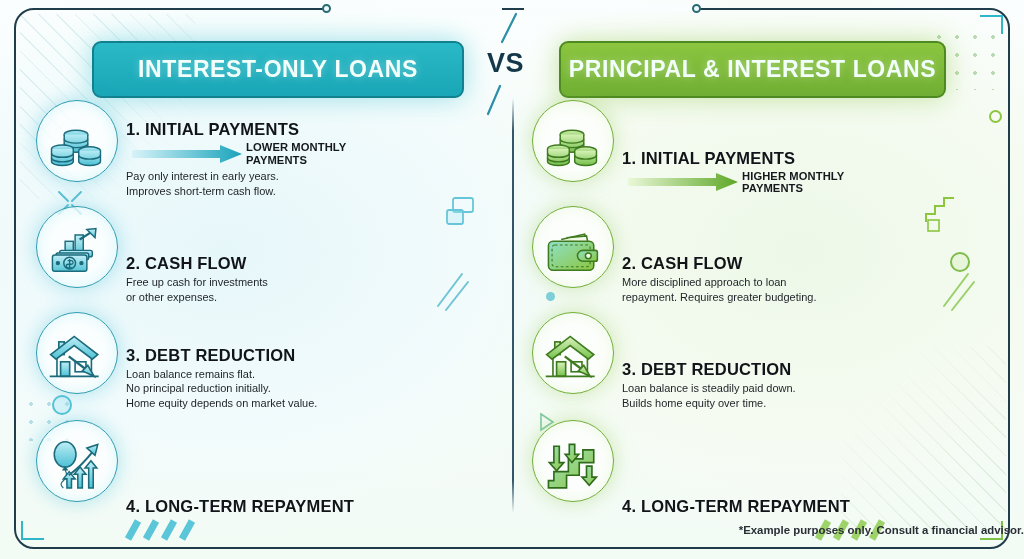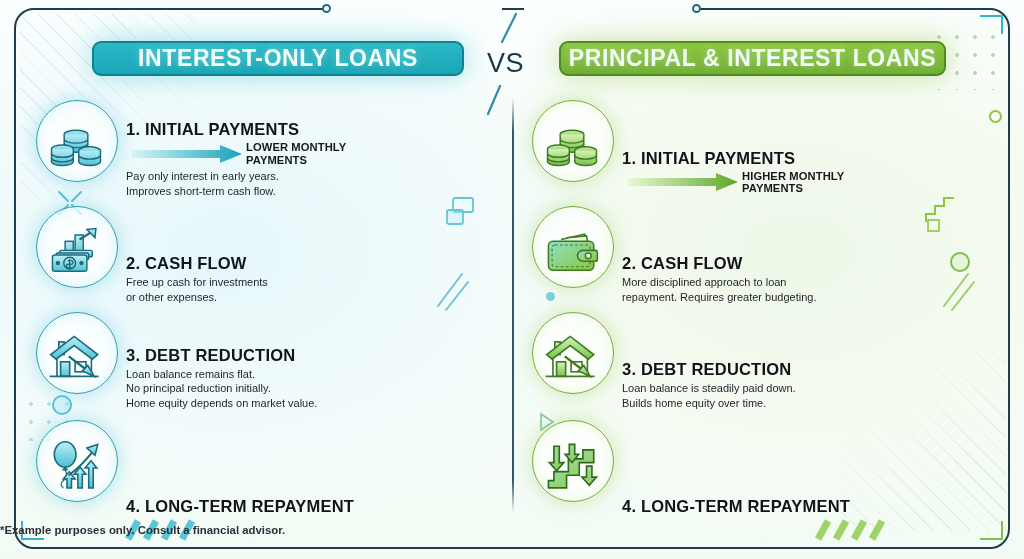--- a/index.html
+++ b/index.html
@@ -74,42 +74,42 @@
   .ring {
     position: absolute; border-radius: 50%; pointer-events: none;
   }
   .slash {
     position: absolute; pointer-events: none;
   }
   .stripe-group { position: absolute; pointer-events: none; }
 
   
   .header-pill {
-    position: absolute; height: 35px;
+    position: absolute; height: 57px;
     border-radius: 9px;
     display: flex; align-items: center; justify-content: center;
     color: #f2fffb; font-weight: 700; font-size: 23px;
     letter-spacing: .6px;
     text-shadow: 0 0 8px rgba(255,255,255,.35);
   }
   .header-left {
     left: 92px; top: 41px; width: 372px;
     background: linear-gradient(180deg,#2ab9c6 0%, #19a6b6 100%);
     border: 2px solid #12818f;
     box-shadow: 0 0 26px rgba(45,190,205,.45);
   }
   .header-right {
     left: 559px; top: 41px; width: 387px;
     background: linear-gradient(180deg,#8cc63f 0%, #6fae33 100%);
     border: 2px solid #4e8a22;
     box-shadow: 0 0 26px rgba(140,198,63,.45);
   }
   .vs {
     position: absolute; left: 487px; top: 48px;
-    font-size: 27px; font-weight: 400; color: #14384a;
+    font-size: 27px; font-weight: 700; color: #14384a;
     letter-spacing: .5px;
   }
 
   
   .divider {
     position: absolute; left: 512px; top: 98px; width: 1.5px; height: 415px;
     background: linear-gradient(180deg, rgba(40,90,120,0) 0%, #33566b 8%, #33566b 92%, rgba(40,90,120,0) 100%);
   }
 
   
@@ -148,21 +148,21 @@
   }
   .arrow-gfx { flex: 0 0 auto; }
   .arrow-label {
     font-size: 11.2px; font-weight: 700; color: #14181d;
     line-height: 1.12; white-space: pre-line; letter-spacing: .1px;
   }
 
   
   .footnote {
     position: absolute; left: 0; right: 0; top: 524px;
-    text-align: left; font-size: 11.4px; font-weight: 600; color: #2a2f35;
+    text-align: right; font-size: 11.4px; font-weight: 600; color: #2a2f35;
   }
 </style>
 </head>
 <body>
 
 <div id="root">
 
   <div class="hatch hatch-tl"></div>
   <div class="hatch hatch-br"></div>
   <div class="dots-tr"></div>

